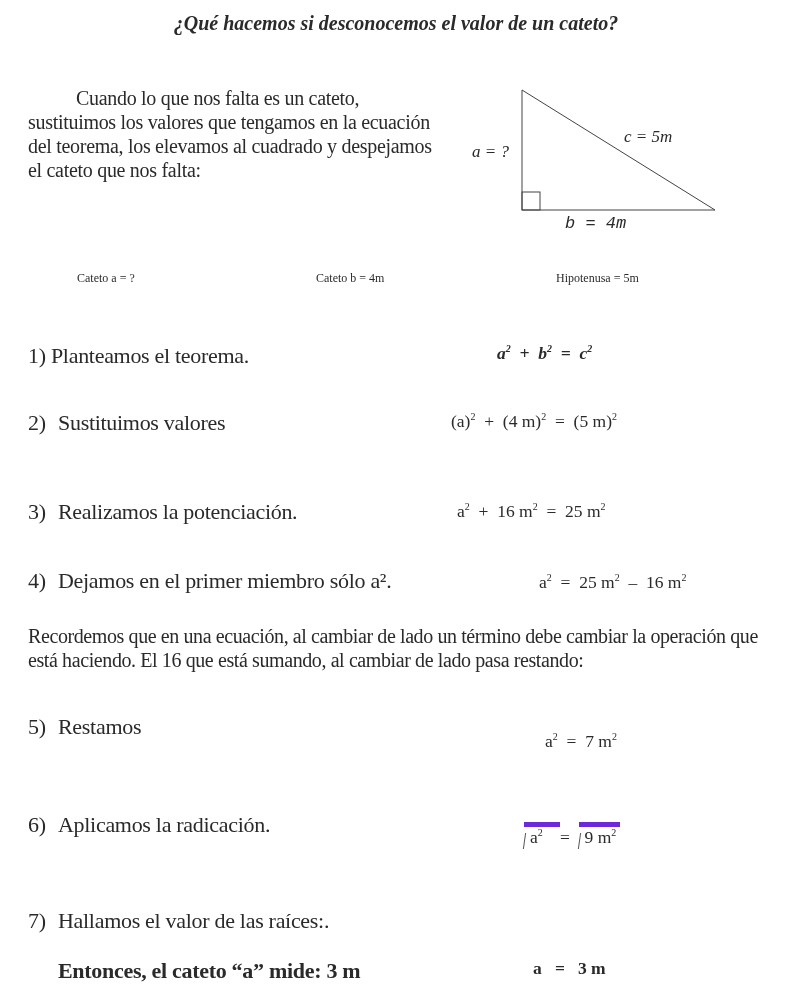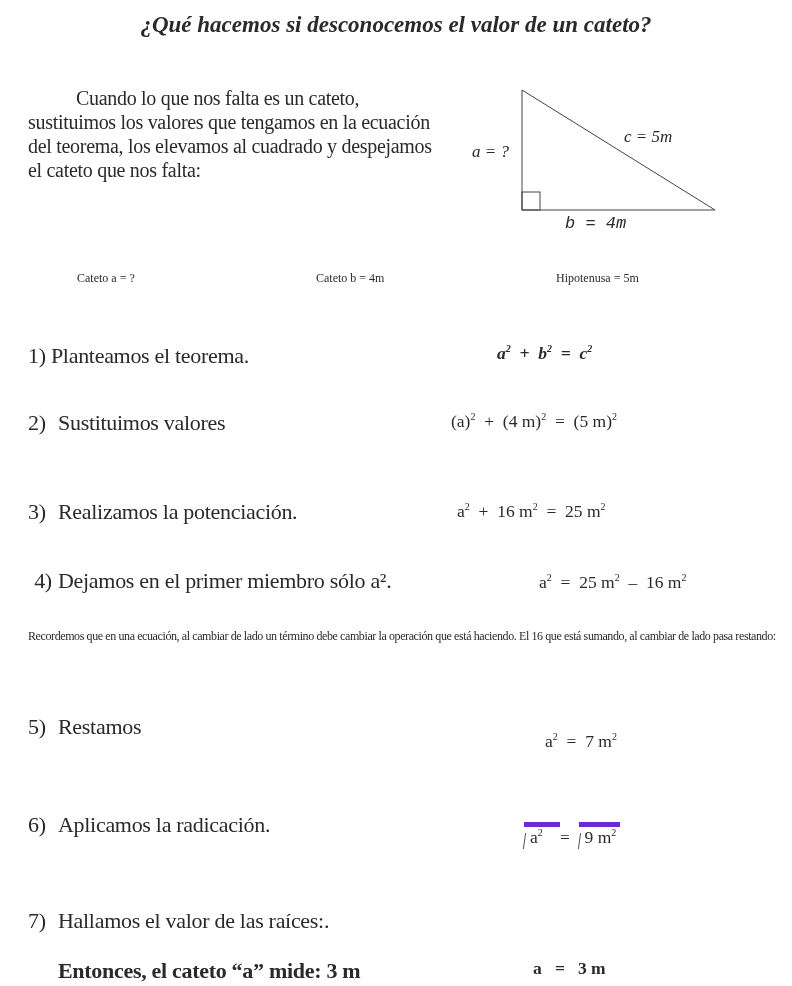--- a/index.html
+++ b/index.html
@@ -3,39 +3,39 @@
 <meta charset="utf-8">
 <style>
   html, body { margin: 0; padding: 0; background: #ffffff; }
   body {
     width: 792px; height: 986px; position: relative; overflow: hidden;
     font-family: "Liberation Serif", serif; color: #2a2a2a;
   }
   .abs { position: absolute; white-space: nowrap; }
   .title {
     left: 0; width: 792px; top: 12px; text-align: center;
-    font-size: 23px; font-style: italic; font-weight: bold; color: #2a2a2a;
+    font-size: 20px; font-style: italic; font-weight: bold; color: #2a2a2a;
   }
   .intro {
     left: 28px; top: 86px; width: 405px; white-space: normal;
     font-size: 20px; line-height: 24px; text-indent: 48px; letter-spacing: -0.3px;
   }
   .fig { left: 460px; top: 78px; width: 290px; height: 170px; }
   .fig svg { position: absolute; left: 0; top: 0; }
   .fig-label { position: absolute; font-style: italic; font-size: 17px; white-space: nowrap; }
   .given { top: 271px; font-size: 12px; }
   .step { font-size: 22px; letter-spacing: -0.3px; }
   .step .num { display: inline-block; width: 30px; }
   .eq { font-size: 17.5px; }
   .eq sup { font-size: 10px; vertical-align: 7px; }
   .bi { font-weight: bold; font-style: italic; font-family: Liberation Serif, serif; }
   .b { font-weight: bold; }
   .para {
     left: 28px; top: 624px; width: 760px; white-space: normal;
-    font-size: 12px; line-height: 24px; letter-spacing: -0.4px;
+    font-size: 20px; line-height: 24px; letter-spacing: -0.4px;
   }
   .sqrt { display: inline-block; position: relative; padding-left: 6px; padding-right: 4px; border-top: 5px solid #6d28d9; text-align: right; }
   .sqrt::before {
     content: ""; position: absolute; left: 0; top: 6px; width: 5px; height: 16px;
     border-left: 1px solid #555; transform: skewX(-8deg);
   }
 </style>
 </head>
 <body>
 
@@ -72,21 +72,21 @@
 <div class="abs step" style="left:28px; top:410px;">
   <span class="num">2)</span><span>Sustituimos valores</span>
 </div>
 <div class="abs eq" style="left:451px; top:411px; white-space:pre;"><span>(a)</span><sup>2</sup><span>  +  (4 m)</span><sup>2</sup><span>  =  (5 m)</span><sup>2</sup></div>
 
 <div class="abs step" style="left:28px; top:499px;">
   <span class="num">3)</span><span>Realizamos la potenciación.</span>
 </div>
 <div class="abs eq" style="left:457px; top:501px; white-space:pre;"><span>a</span><sup>2</sup><span>  +  16 m</span><sup>2</sup><span>  =  25 m</span><sup>2</sup></div>
 
-<div class="abs step" style="left:28px; top:568px;text-align:center;">
+<div class="abs step" style="left:28px; top:568px;">
   <span class="num">4)</span><span>Dejamos en el primer miembro sólo a².</span>
 </div>
 <div class="abs eq" style="left:539px; top:572px; white-space:pre;"><span>a</span><sup>2</sup><span>  =  25 m</span><sup>2</sup><span>  –  16 m</span><sup>2</sup></div>
 
 <div class="abs para">Recordemos que en una ecuación, al cambiar de lado un término debe cambiar la operación que está haciendo.  El 16 que está sumando, al cambiar de lado pasa restando:</div>
 
 <div class="abs step" style="left:28px; top:714px;">
   <span class="num">5)</span><span>Restamos</span>
 </div>
 <div class="abs eq" style="left:545px; top:731px; white-space:pre;"><span>a</span><sup>2</sup><span>  =  7 m</span><sup>2</sup></div>

